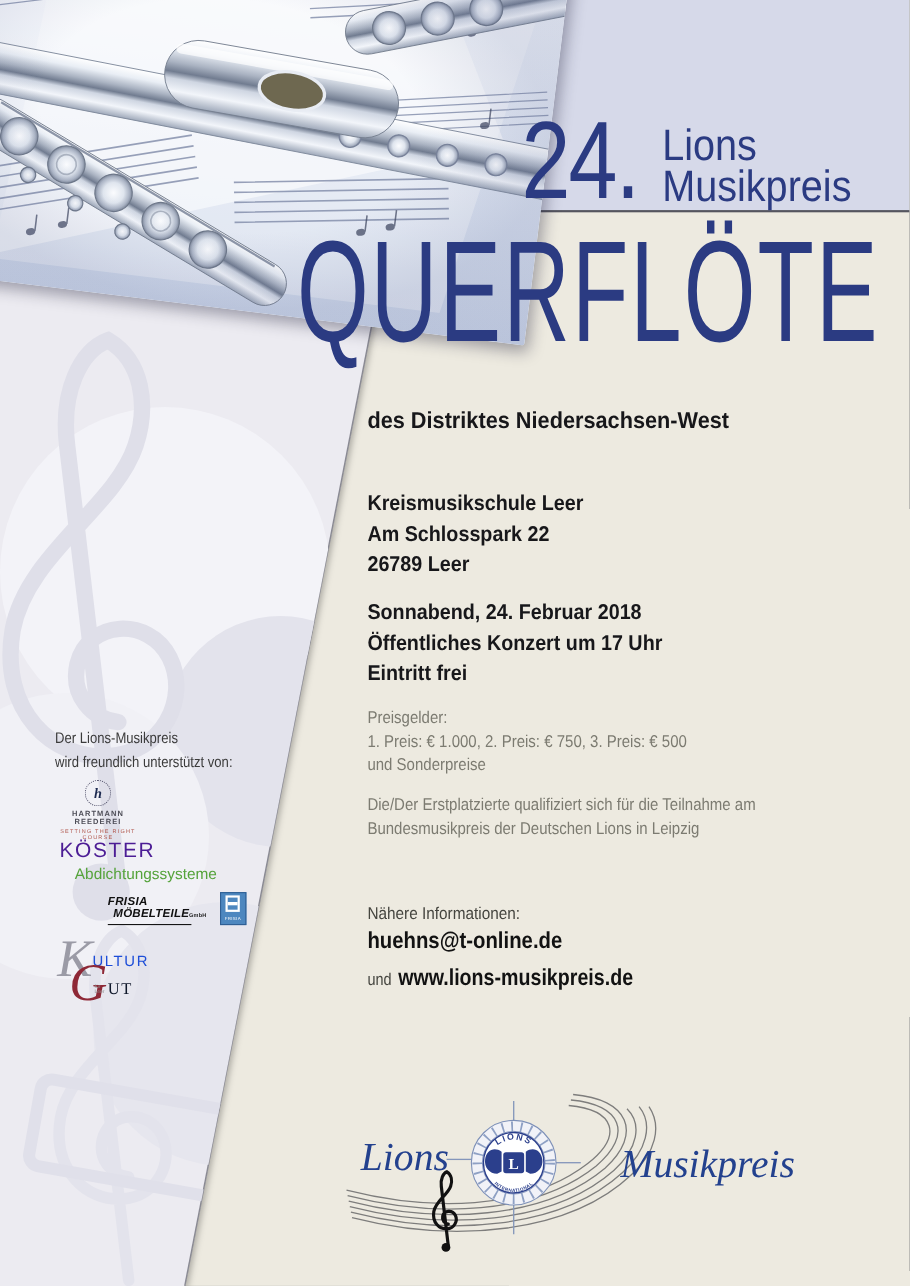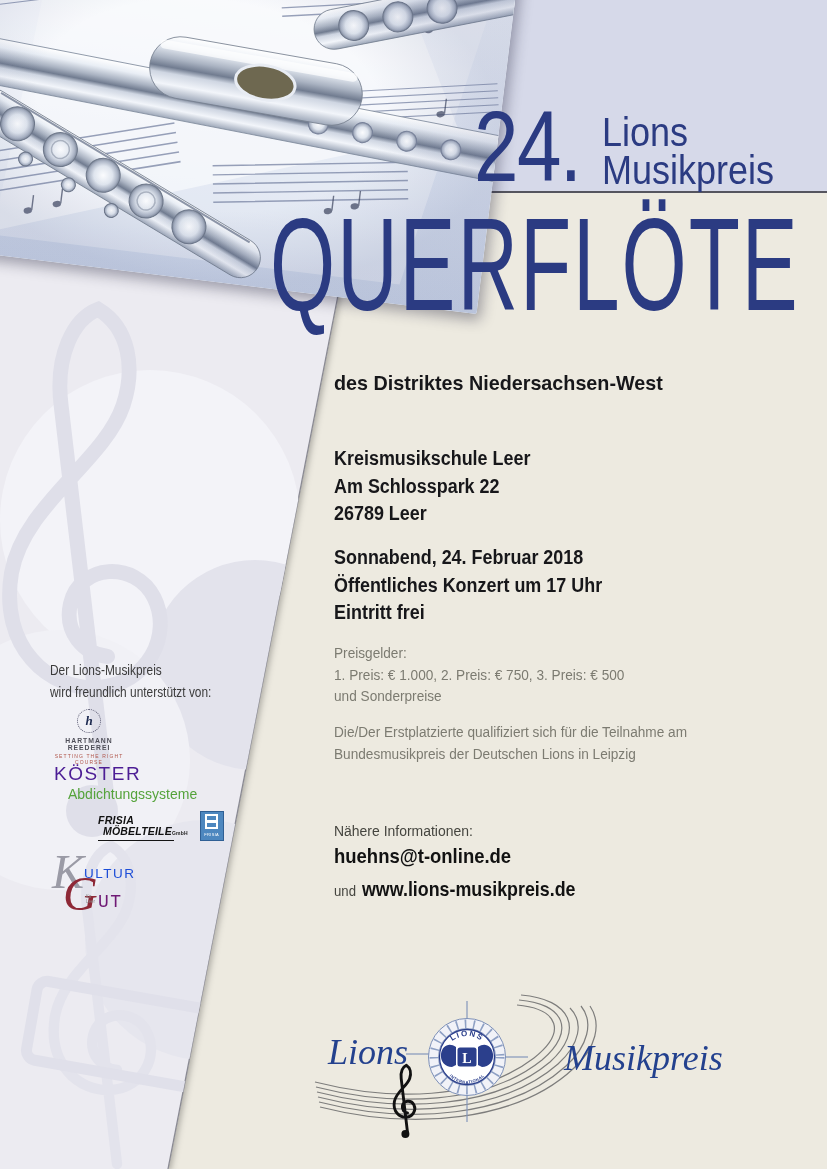--- a/index.html
+++ b/index.html
@@ -45,21 +45,21 @@
   .f-suffix { font-size:5px; font-style:normal; color:#222; }
   .f-rule { height:1.5px; background:#141414; margin-top:3px; width:76px; }
   .f-badge { width:24px; height:30px; background:#4d87bf; border:1px solid #2f5f94; box-sizing:border-box; }
   .fg { width:13px; height:15px; border:2px solid #fff; margin:2px auto 0; box-sizing:border-box; position:relative; }
   .fg::after { content:""; position:absolute; left:0; top:4px; width:9px; height:3px; background:#fff; }
   .f-badge-label { font-size:4px; color:#fff; text-align:center; margin-top:3px; letter-spacing:.3px; }
   .kulturgut { left:52px; top:850px; width:130px; height:62px; z-index:3; position:absolute; font-family:"Liberation Serif", serif; }
   .kg-k { position:absolute; left:0; top:-6px; font-size:48px; font-style:italic; color:#9b9ba6; }
   .kg-ultur { position:absolute; left:32px; top:16px; font-size:13.5px; letter-spacing:1.5px; color:#1d4ed8; font-family:"Liberation Sans", sans-serif; }
   .kg-g { position:absolute; left:11px; top:16px; font-size:48px; font-style:italic; color:#8e2836; }
-  .kg-ut { position:absolute; left:46px; top:42px; font-size:18px; letter-spacing:1.5px; color:#701a75; font-family:Liberation Mono, monospace; }
+  .kg-ut { position:absolute; left:46px; top:42px; font-size:15px; letter-spacing:1.5px; color:#0f172a; font-family:Liberation Serif, serif; }
   .kg-fl { position:absolute; left:34px; top:44px; font-size:4.5px; line-height:5px; color:#8a8a8a; font-family:"Liberation Sans", sans-serif; }
   
   .f-word { font-family:"Liberation Serif", serif; font-style:italic; font-size:36px; fill:#23418e; }
   .em-top { font-family:"Liberation Sans", sans-serif; font-weight:bold; font-size:8px; letter-spacing:1.5px; fill:#2b3f8c; }
   .em-bot { font-family:"Liberation Sans", sans-serif; font-weight:bold; font-size:4.2px; letter-spacing:.4px; fill:#2b3f8c; }
   .em-l { font-family:"Liberation Serif", serif; font-weight:bold; font-size:14px; fill:#ffffff; }
 </style>
 </head>
 <body>
 

